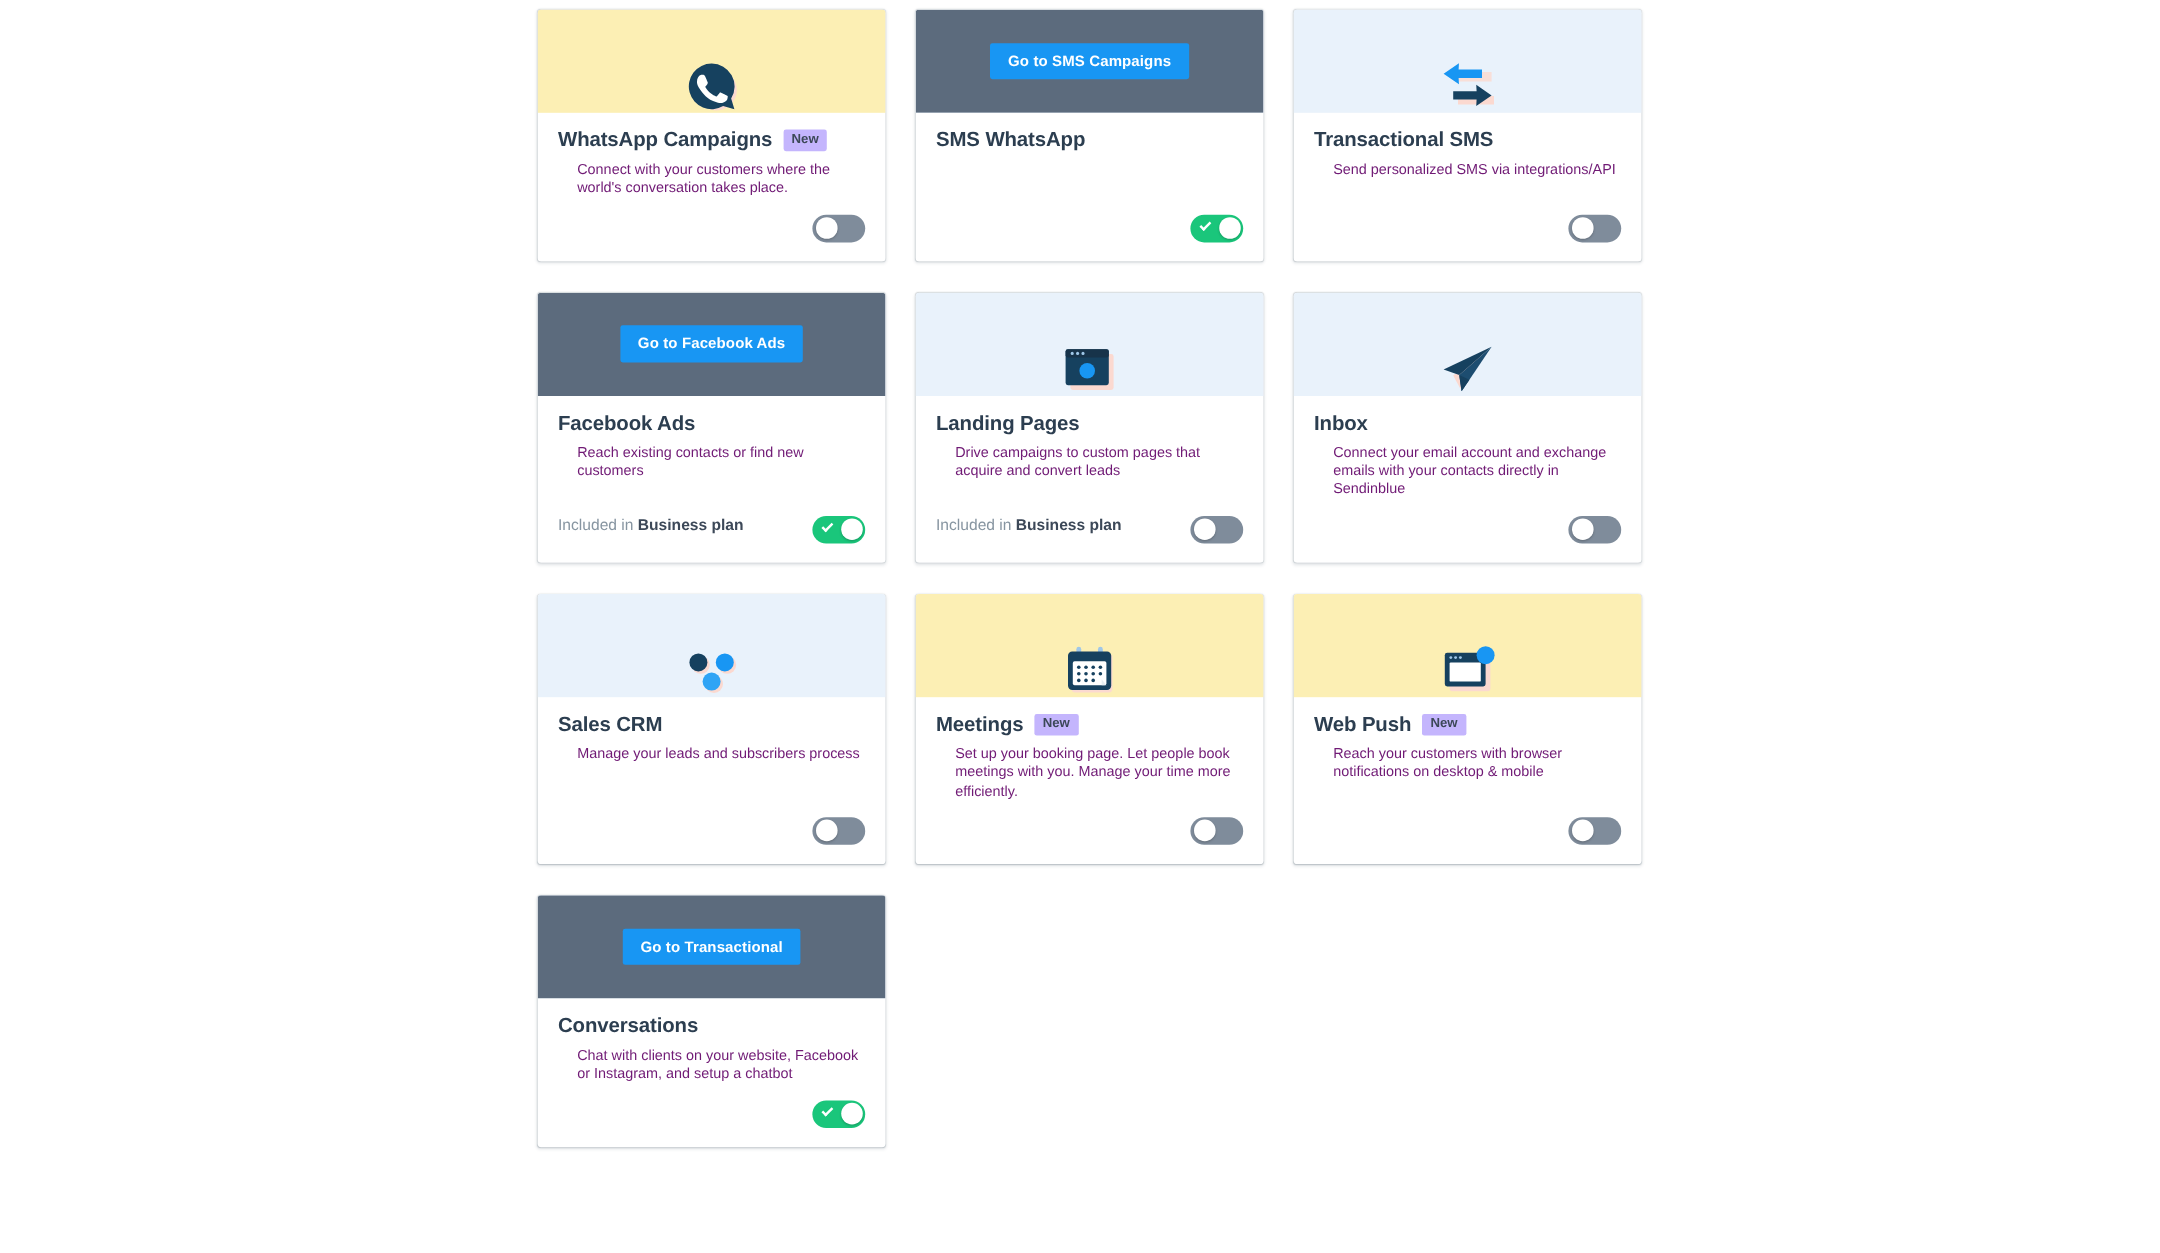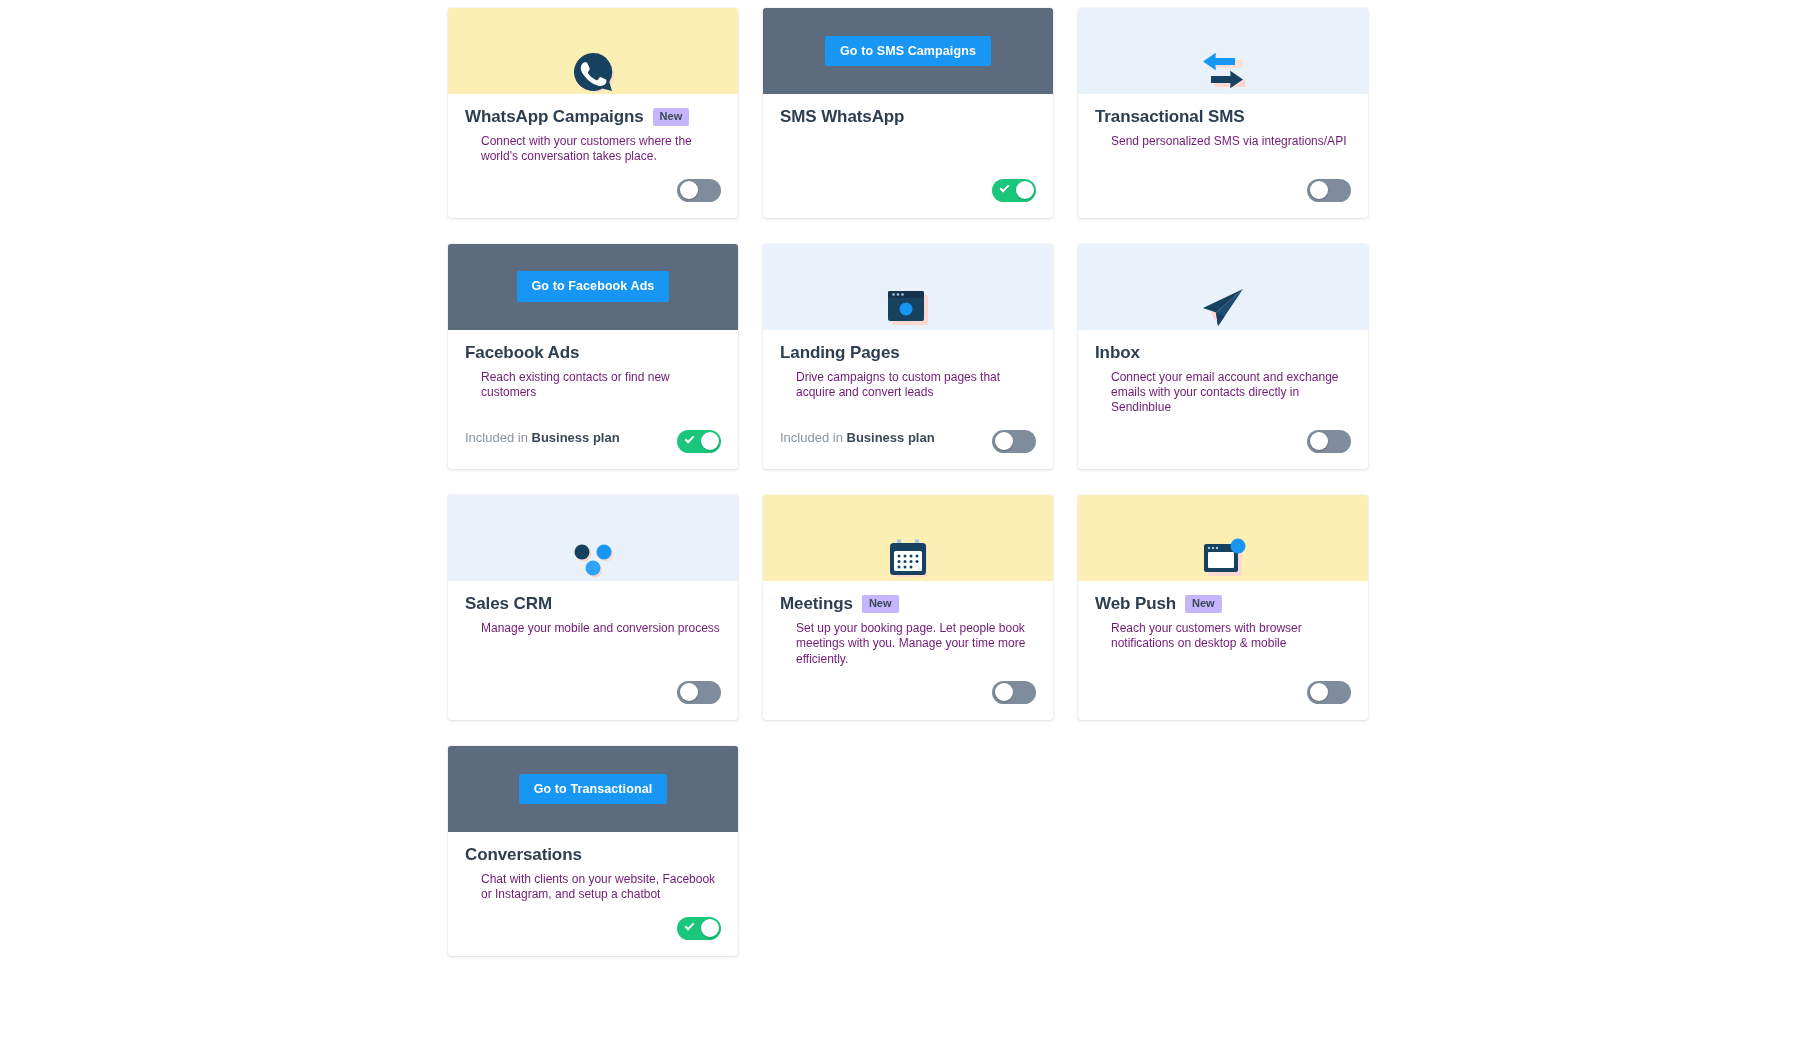--- a/index.html
+++ b/index.html
@@ -328,21 +328,21 @@
         <circle cx="13" cy="15" r="7.5" fill="#16415f"></circle>
         <circle cx="35" cy="15" r="7.5" fill="#1896f3"></circle>
         <circle cx="24" cy="31" r="7.5" fill="#2fa4f5"></circle>
       </svg></span>
        </div>
         <div class="card-body">
        <div class="title-row">
          <span class="card-title">Sales CRM</span>
 
        </div>
-       <div class="card-desc">Manage your mobile and conversion process</div>
+       <div class="card-desc">Manage your leads and subscribers process</div>
        <div class="card-foot">
          <span class="foot-spacer"></span>
          <button class="toggle off" role="switch" aria-checked="false">
 
        <span class="knob"></span>
      </button>
        </div>
      </div>
       </div>
       <div class="card">

